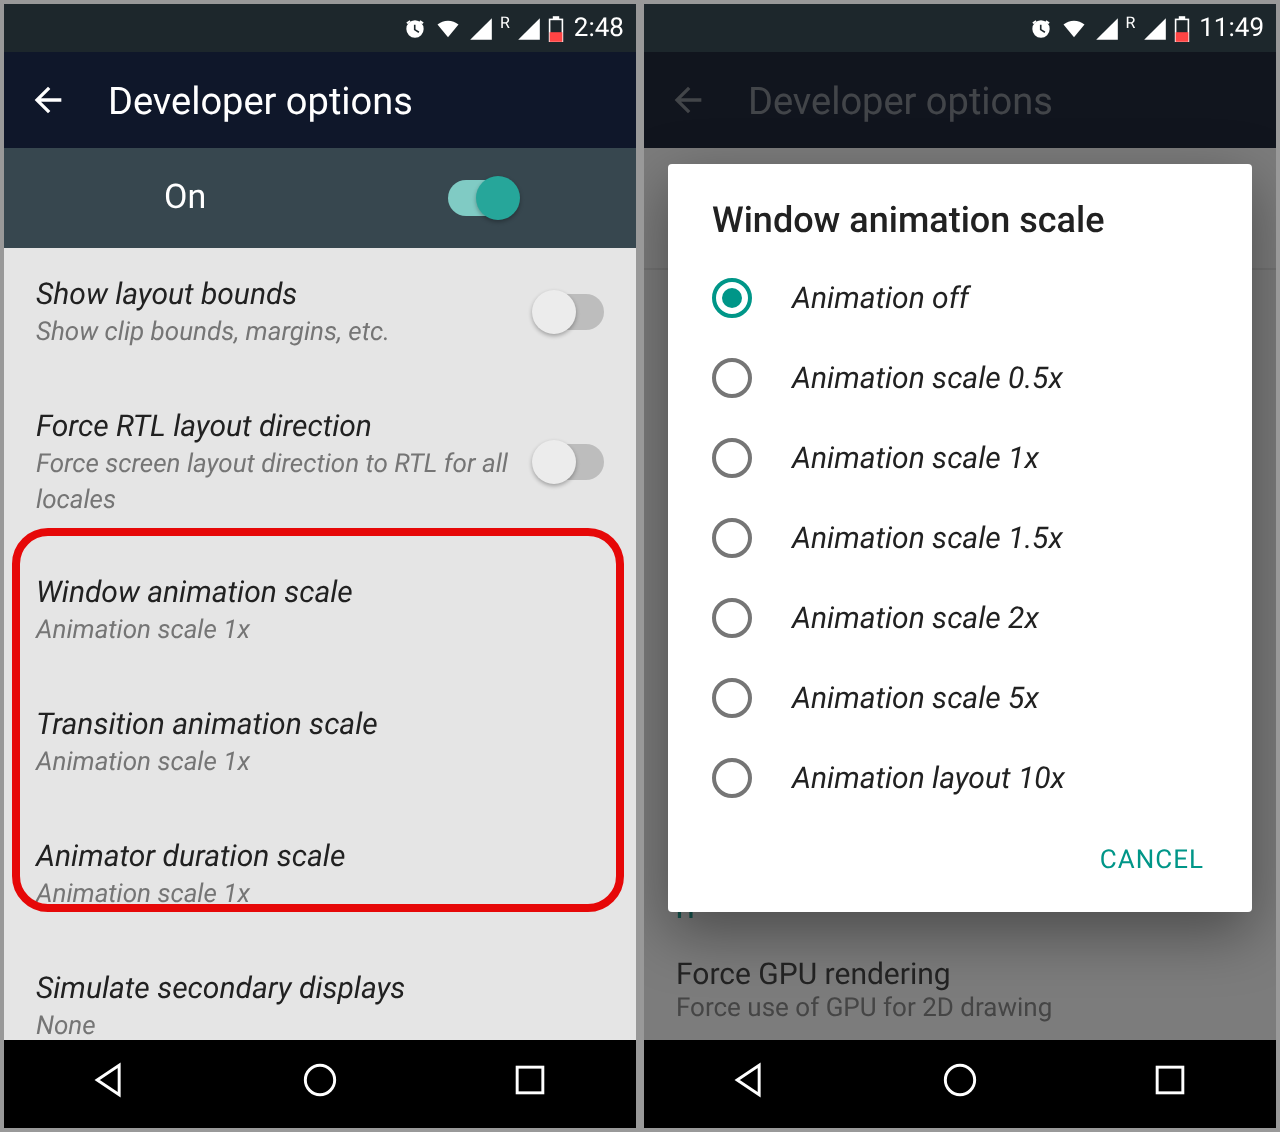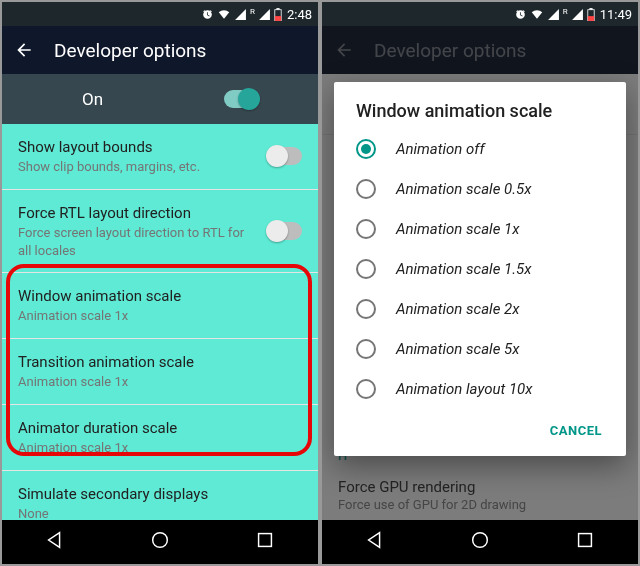--- a/index.html
+++ b/index.html
@@ -10,21 +10,21 @@
   .appbar { height: 48px; background: #0f172a; color: #fff; display: flex; align-items: center; padding: 0 12px; gap: 20px; }
   .appbar .back { width: 20px; height: 20px; }
   .appbar .title { font-size: 19px; font-weight: 400; }
   .appbar.dim .back, .appbar.dim .title { opacity: 0.45; }
   .subbar { height: 50px; background: #37474f; color: #fff; display: flex; align-items: center; justify-content: space-between; padding: 0 60px 0 80px; font-size: 17px; }
   .switch { width: 34px; height: 18px; border-radius: 10px; position: relative; }
   .switch.on { background: #80cbc4; }
   .switch.on::after { content: ""; position: absolute; right: -2px; top: -2px; width: 22px; height: 22px; border-radius: 50%; background: #26a69a; box-shadow: 0 1px 2px rgba(0,0,0,.3); }
   .switch.off { background: #bdbdbd; }
   .switch.off::after { content: ""; position: absolute; left: -2px; top: -2px; width: 22px; height: 22px; border-radius: 50%; background: #ececec; box-shadow: 0 1px 2px rgba(0,0,0,.3); }
-  .list { flex: 1; overflow: hidden; background: #5eead4; }
+  .list { flex: 1; overflow: hidden; background: #e5e5e5; font-style: italic; }
   .item { padding: 13px 16px; border-bottom: 1px solid #e5e5e5; display: flex; align-items: center; justify-content: space-between; }
   .item .txt { flex: 1; padding-right: 10px; }
   .item .t1 { font-size: 15px; color: #212121; line-height: 1.35; }
   .item .t2 { font-size: 13px; color: #757575; line-height: 1.35; margin-top: 1px; }
   .highlight { position: absolute; border: 4px solid #e60808; border-radius: 18px; pointer-events: none; }
   .navbar { height: 44px; background: #000; display: flex; align-items: center; justify-content: space-around; }
   .navbar svg { width: 22px; height: 22px; }
   .scrim { position: absolute; inset: 0; background: rgba(20,20,20,0.55); }
   .bglist { position: absolute; top: 72px; left: 0; right: 0; bottom: 44px; background: #fafafa; }
   .bgitem { padding: 13px 16px; border-bottom: 1px solid #e5e5e5; }
@@ -32,21 +32,21 @@
   .bgitem .t2 { font-size: 13px; color: #757575; margin-top: 1px; }
   .bgcat { padding: 13px 16px 2px; font-size: 13px; color: #009688; font-weight: 500; }
   .dialog { position: absolute; left: 12px; right: 12px; top: 80px; background: #fff; border-radius: 2px; box-shadow: 0 10px 30px rgba(0,0,0,.4); padding: 18px 0 6px; }
   .dialog .dtitle { font-size: 18px; font-weight: 500; color: #212121; padding: 0 22px 8px; }
   .opt { display: flex; align-items: center; gap: 20px; padding: 10px 22px; }
   .radio { width: 20px; height: 20px; border: 2px solid #757575; border-radius: 50%; flex-shrink: 0; position: relative; }
   .radio.sel { border-color: #009688; }
   .radio.sel::after { content: ""; position: absolute; inset: 3px; background: #009688; border-radius: 50%; }
   .opt .lbl { font-size: 15px; color: #212121; font-style: italic; }
   .dactions { display: flex; justify-content: flex-end; padding: 6px 14px 4px; }
-  .dbtn { font-size: 13px; font-weight: 700; color: #009688; letter-spacing: .5px; padding: 8px 10px; }
+  .dbtn { font-size: 13px; font-weight: 400; color: #009688; letter-spacing: .5px; padding: 8px 10px; }
   .dimmed { opacity: 0.9; }
 </style>
 </head>
 <body>
 
 <div class="phone">
   <div class="statusbar">
     <span class="ic">
         <svg viewBox="0 0 24 24" width="13" height="13" fill="#fff">
           <path d="M12 4a8 8 0 108 8 8 8 0 00-8-8zm.5 4v4.3l3.5 2-0.8 1.3L11 13V8zM4 6l3-2 1 1.3L5 7.3zM20 6l-3-2-1 1.3 3 2z"></path>

